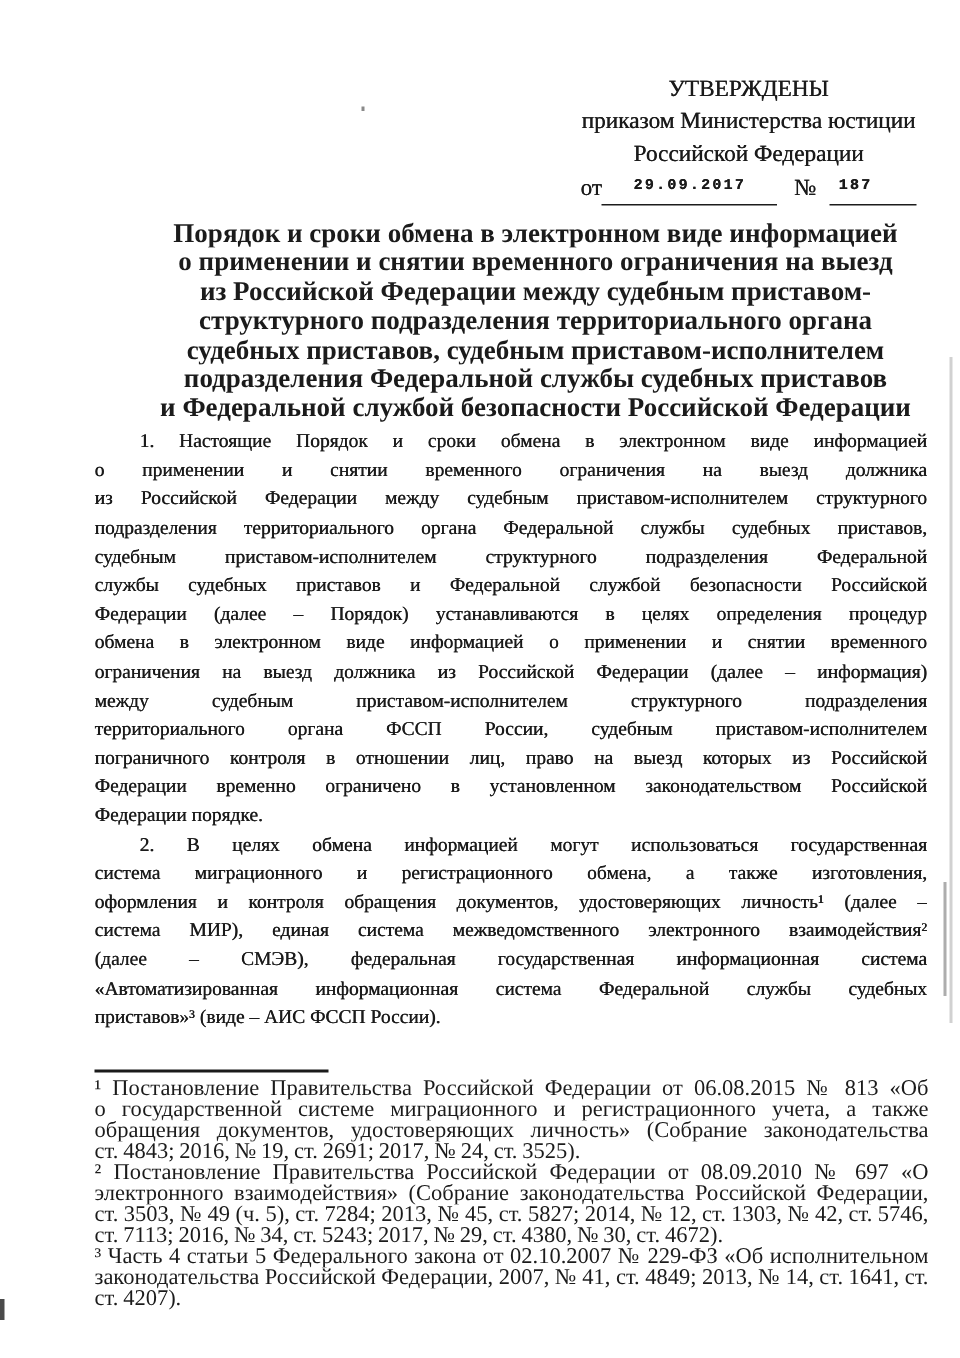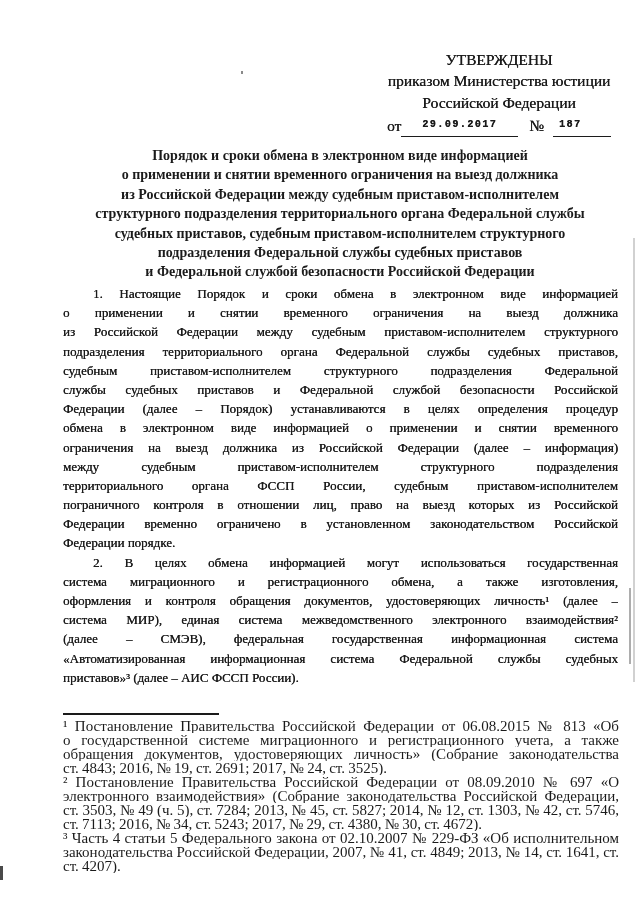--- a/index.html
+++ b/index.html
@@ -28,22 +28,22 @@
     font-family:"Liberation Mono", monospace;
     font-weight:bold; font-size:10px; letter-spacing:1.5px;
     padding-bottom:1px;
   }
   .u-date { width:99px; padding-left:9px; padding-right:9px; text-align:center; }
   .u-num  { width:52px; padding-left:6px; text-align:left; }
   .nsign  { margin-left:11px; margin-right:9px; }
 
   
   .title {
-    position:absolute; top:146px; left:63px; width:554px;
-    font-weight:bold; font-size:14px; line-height:19.4px;
+    position:absolute; top:146px; left:80px; width:554px;
+    font-weight:bold; font-size:18px; line-height:19.4px;
   }
   .title .tline { text-align:center; height:19.4px; overflow:hidden; }
 
   
   .body-text {
     position:absolute; top:284px; left:63px; width:555px;
     font-size:13px; line-height:19.2px;
     text-shadow:0.25px 0 0 currentColor;
   }
   .para .tline {
@@ -120,21 +120,21 @@
         <div class="tline">Федерации временно ограничено в установленном законодательством Российской</div>
         <div class="tline last">Федерации порядке.</div>
       </div>
     <div class="para">
         <div class="tline">2. В целях обмена информацией могут использоваться государственная</div>
         <div class="tline">система миграционного и регистрационного обмена, а также изготовления,</div>
         <div class="tline">оформления и контроля обращения документов, удостоверяющих личность¹ (далее –</div>
         <div class="tline">система МИР), единая система межведомственного электронного взаимодействия²</div>
         <div class="tline">(далее – СМЭВ), федеральная государственная информационная система</div>
         <div class="tline">«Автоматизированная информационная система Федеральной службы судебных</div>
-        <div class="tline last">приставов»³ (далее – АИС ФССП России).</div>
+        <div class="tline last">приставов»³ (виде – АИС ФССП России).</div>
       </div>
   </div>
 
   <div class="fnsep"></div>
 
   <div class="footnotes">
     <div class="footnote">
         <div class="tline">¹ Постановление Правительства Российской Федерации от 06.08.2015 № 813 «Об утверждении Положения</div>
         <div class="tline">о государственной системе миграционного и регистрационного учета, а также изготовления, оформления и контроля</div>
         <div class="tline">обращения документов, удостоверяющих личность» (Собрание законодательства Российской Федерации, 2015, № 33,</div>

